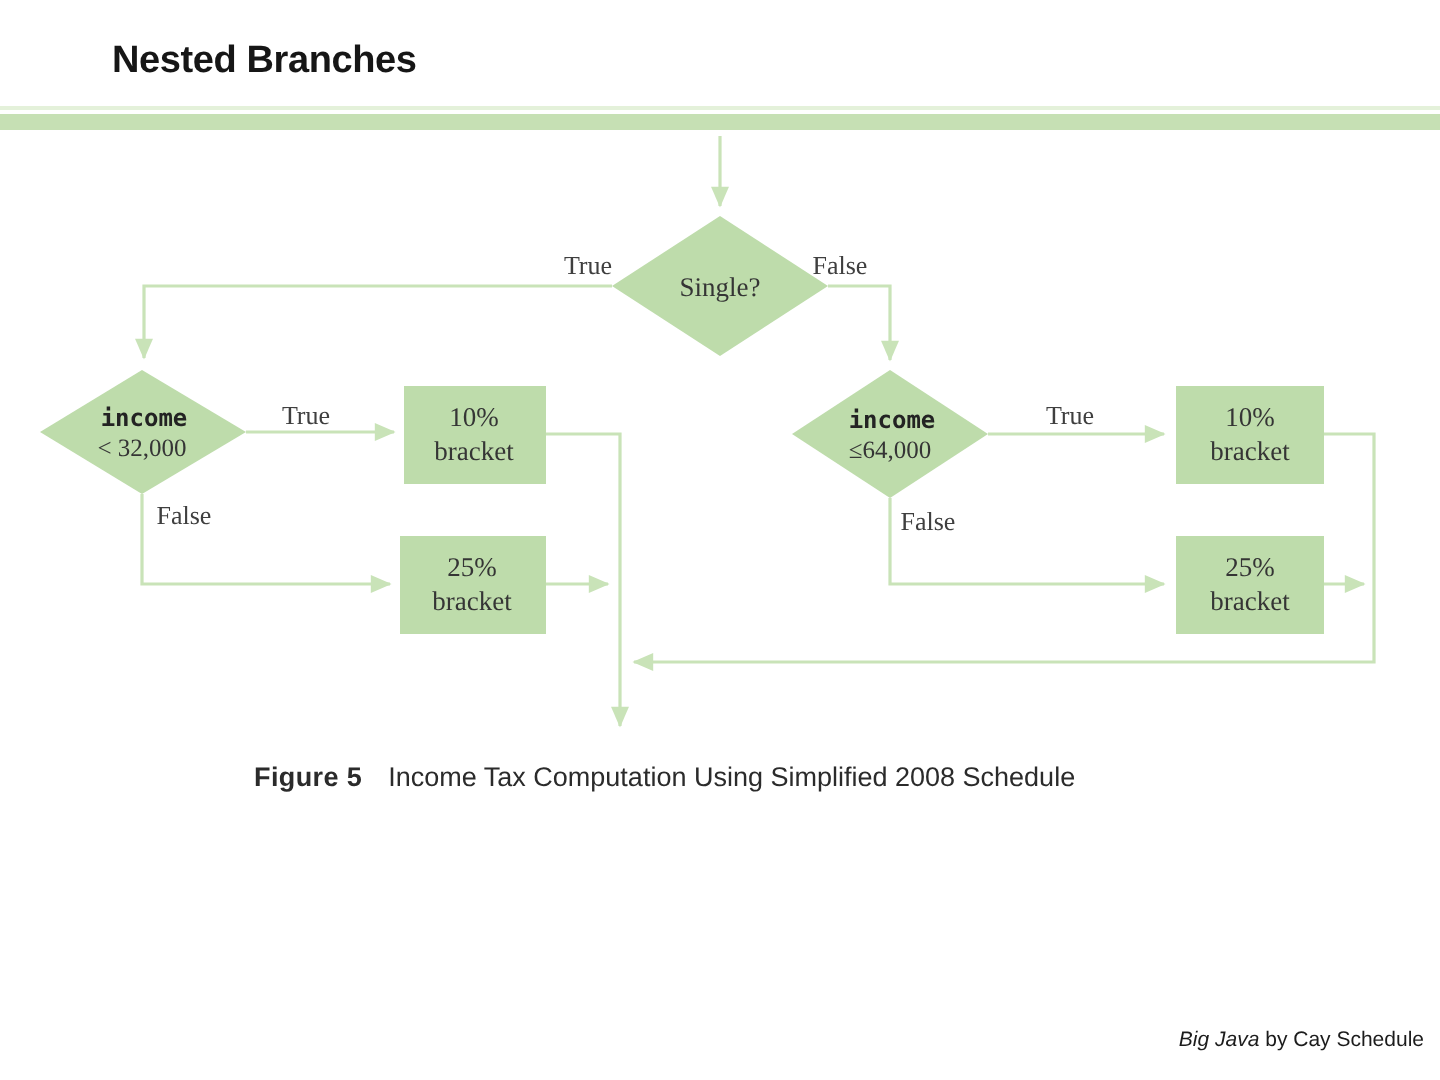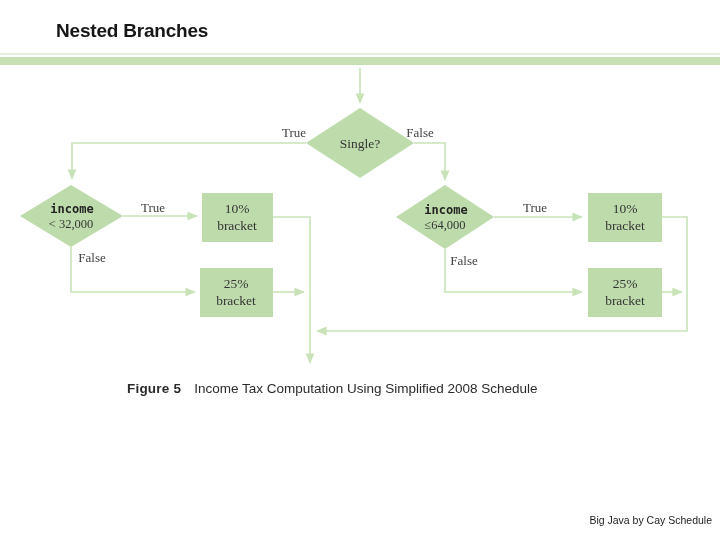--- a/index.html
+++ b/index.html
@@ -39,21 +39,21 @@
   .fig-caption{
     position:absolute;left:95px;top:381px;font-size:13.5px;color:#2b2b2b;
     white-space:nowrap;
     padding-left:32px;
   }
   .fig-caption .fig-label{font-weight:bold;margin-right:13px;letter-spacing:0.2px;}
   .footer{
     position:absolute;right:8px;bottom:13px;text-align:right;
     font-size:10.5px;line-height:13px;color:#1c1c1c;
   }
-  .footer .book{}
+  .footer .book{font-style:italic;}
 </style>
 </head>
 <body>
 
 <div class="slide-title">Nested Branches</div>
 <div class="accent-line-thin"></div>
 <div class="accent-bar"></div>
 
 <svg class="flow-svg" width="720" height="460" viewBox="0 0 720 460" xmlns="http://www.w3.org/2000/svg">
   <defs>

